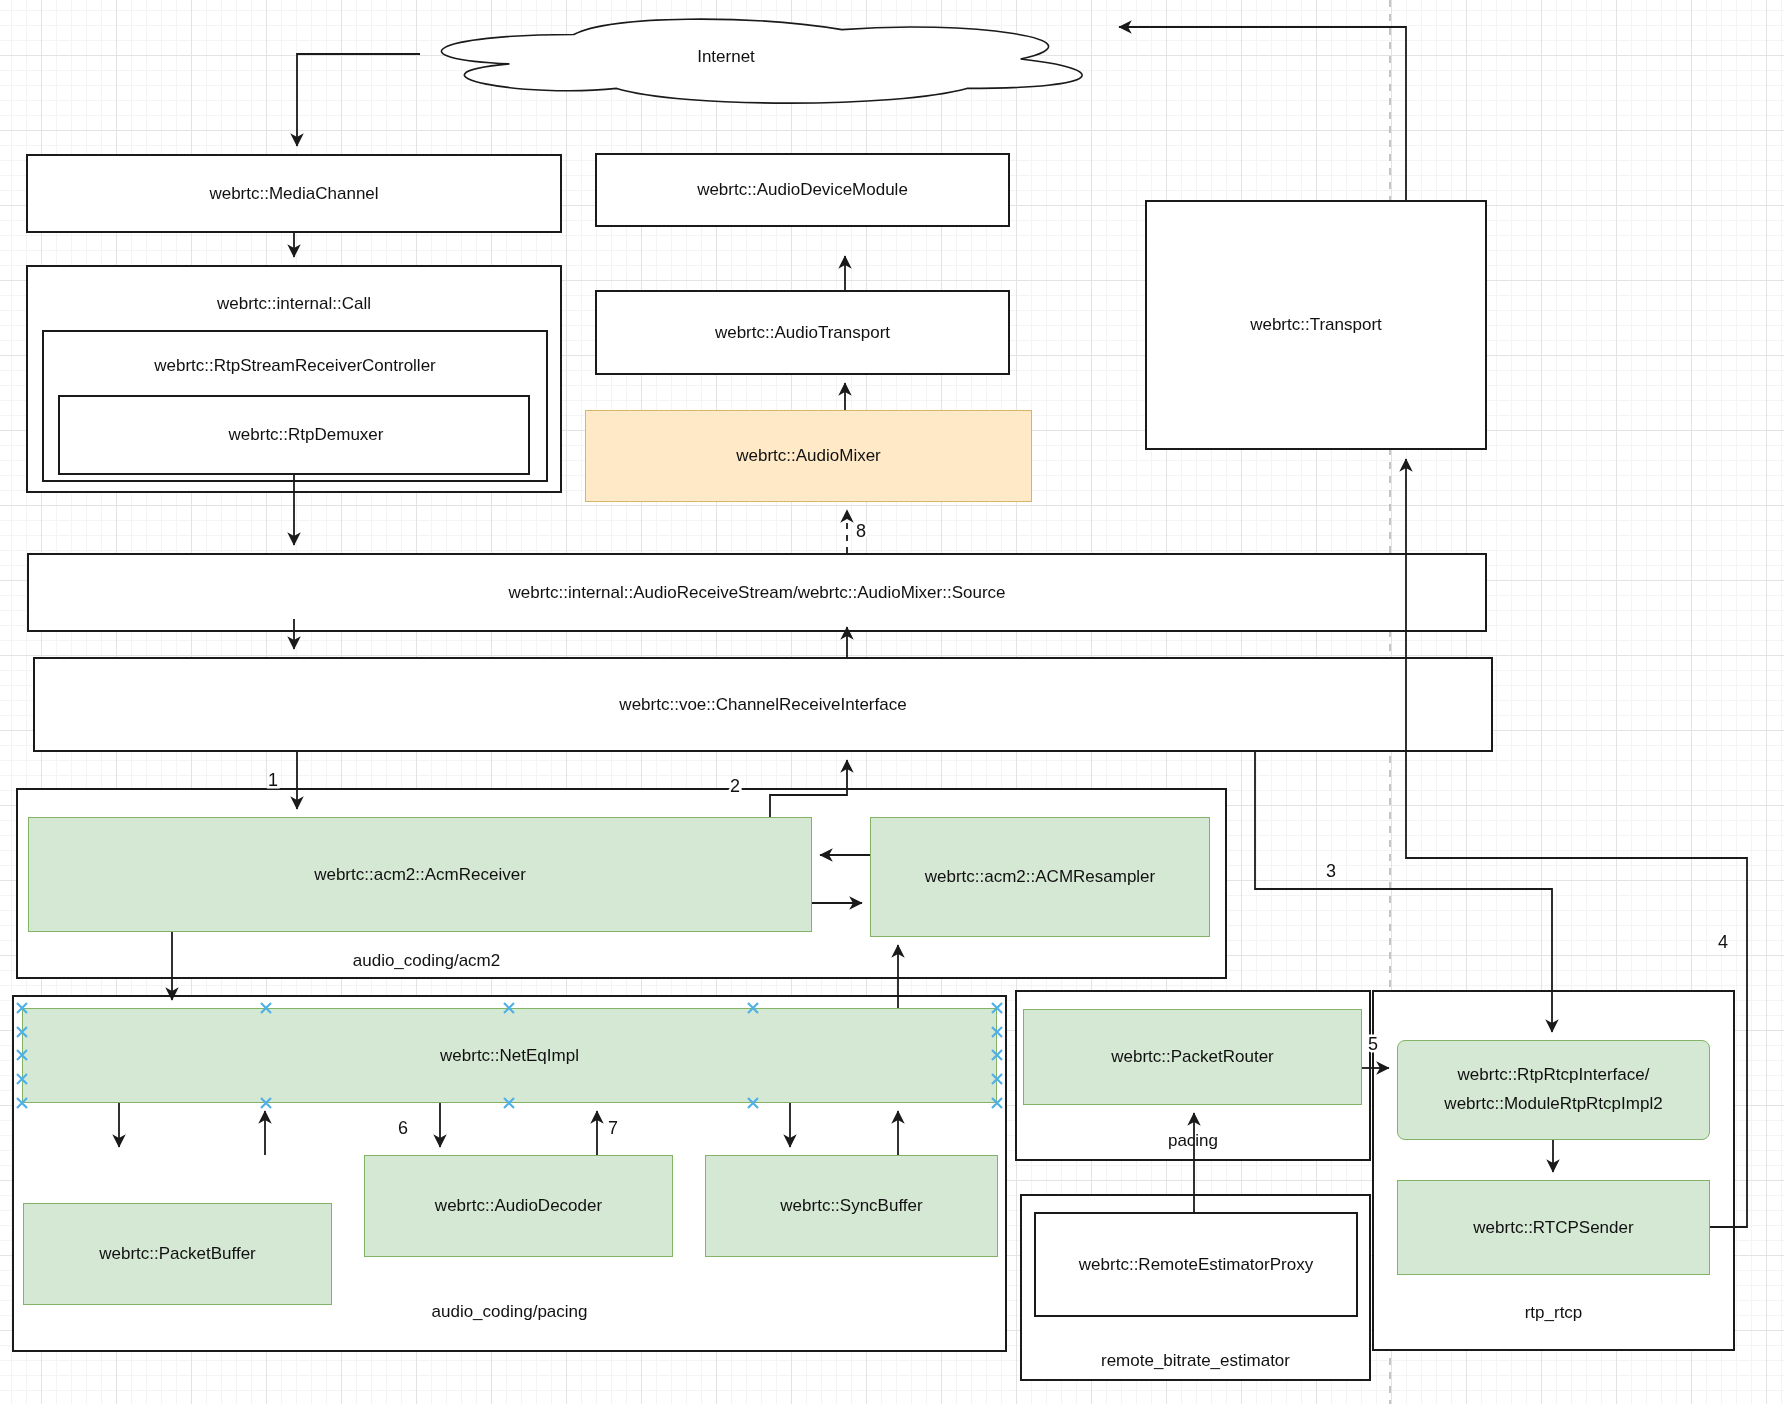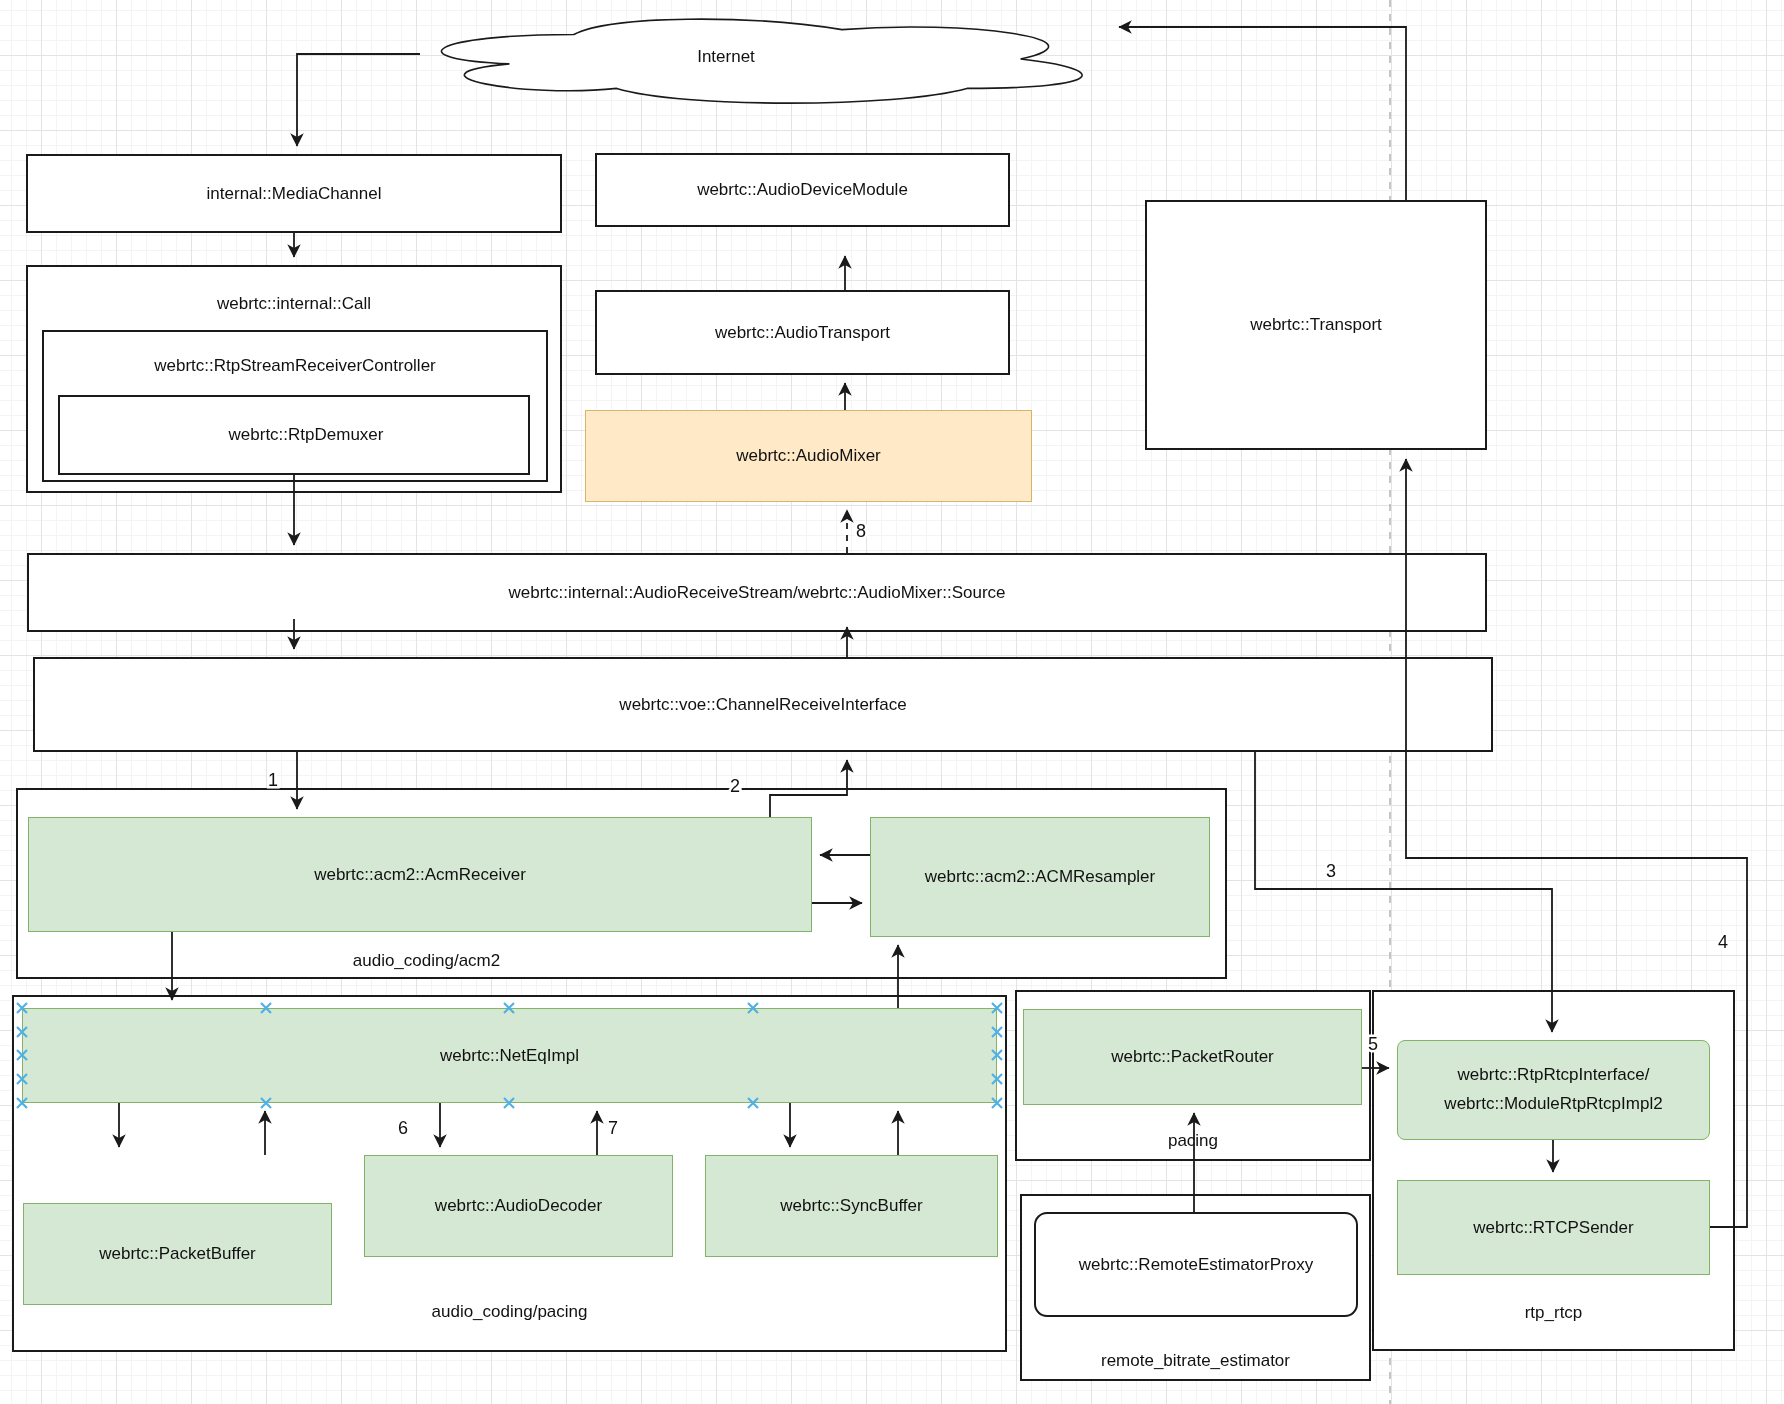--- a/index.html
+++ b/index.html
@@ -33,21 +33,21 @@
 </head>
 <body>
 
 <div class="canvas">
 
   <svg class="svg-layer" width="1784" height="1404">
     <path d="M1390,0 L1390,1404" stroke="#b3b3b3" stroke-width="1.5" stroke-dasharray="7,7" fill="none"></path>
   </svg>
 
   <div class="node" style="left:26px;top:154px;width:536px;height:79px;">
-    <span>internal::MediaChannel</span>
+    <span>webrtc::MediaChannel</span>
   </div>
 
   <div class="node container" style="left:26px;top:265px;width:536px;height:228px;">
     <div class="title-top" style="top:27px;">webrtc::internal::Call</div>
   </div>
   <div class="node container" style="left:42px;top:330px;width:506px;height:152px;">
     <div class="title-top" style="top:24px;">webrtc::RtpStreamReceiverController</div>
   </div>
   <div class="node" style="left:58px;top:395px;width:472px;height:80px;padding-left:24px;">
     <span>webrtc::RtpDemuxer</span>
@@ -103,21 +103,21 @@
   <div class="node container" style="left:1015px;top:990px;width:356px;height:171px;">
     <div class="group-label" style="bottom:8px;">pacing</div>
   </div>
   <div class="node green" style="left:1023px;top:1009px;width:339px;height:96px;">
     <span>webrtc::PacketRouter</span>
   </div>
 
   <div class="node container" style="left:1020px;top:1194px;width:351px;height:187px;">
     <div class="group-label" style="bottom:8px;">remote_bitrate_estimator</div>
   </div>
-  <div class="node" style="left:1034px;top:1212px;width:324px;height:105px;border-radius:13px;">
+  <div class="node" style="left:1034px;top:1212px;width:324px;height:105px;">
     <span>webrtc::RemoteEstimatorProxy</span>
   </div>
 
   <div class="node container" style="left:1372px;top:990px;width:363px;height:361px;">
     <div class="group-label" style="bottom:26px;">rtp_rtcp</div>
   </div>
   <div class="node green twoline" style="left:1397px;top:1040px;width:313px;height:100px;flex-direction:column;justify-content:center;line-height:1.7;border-radius:8px;">
     <span>webrtc::RtpRtcpInterface/</span>
     <span>webrtc::ModuleRtpRtcpImpl2</span>
   </div>

